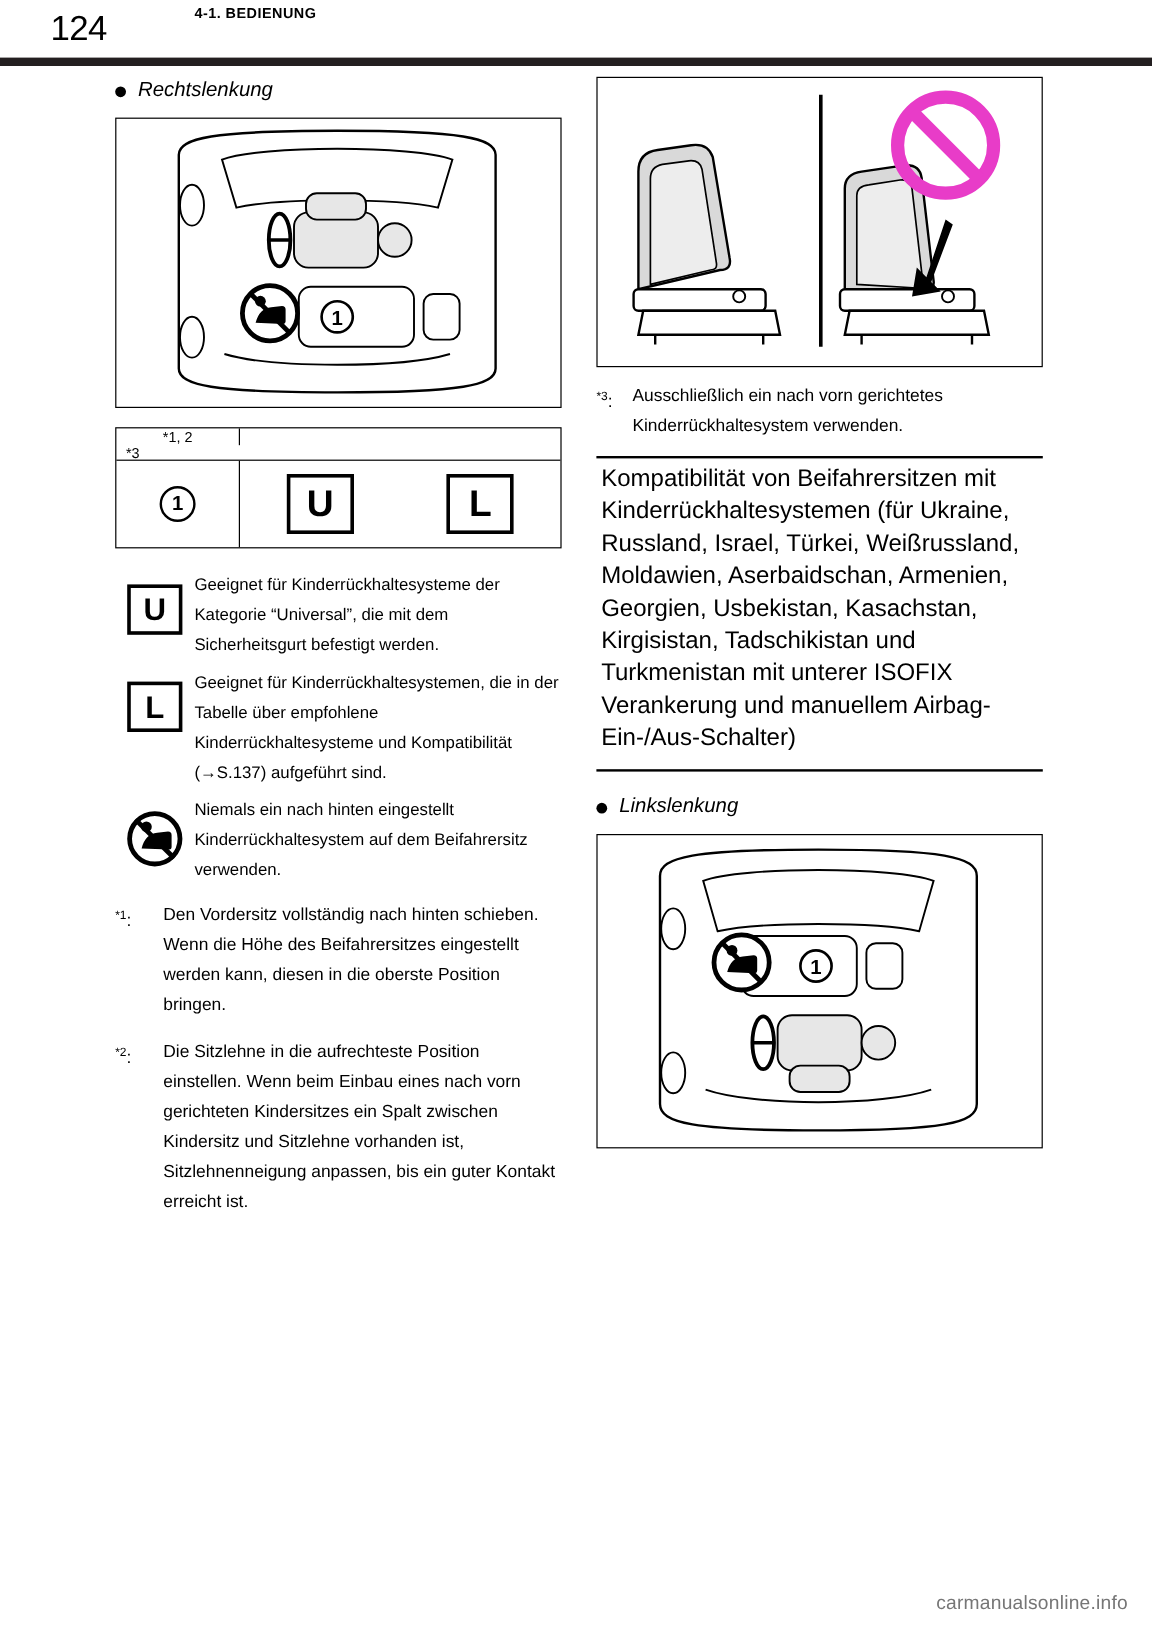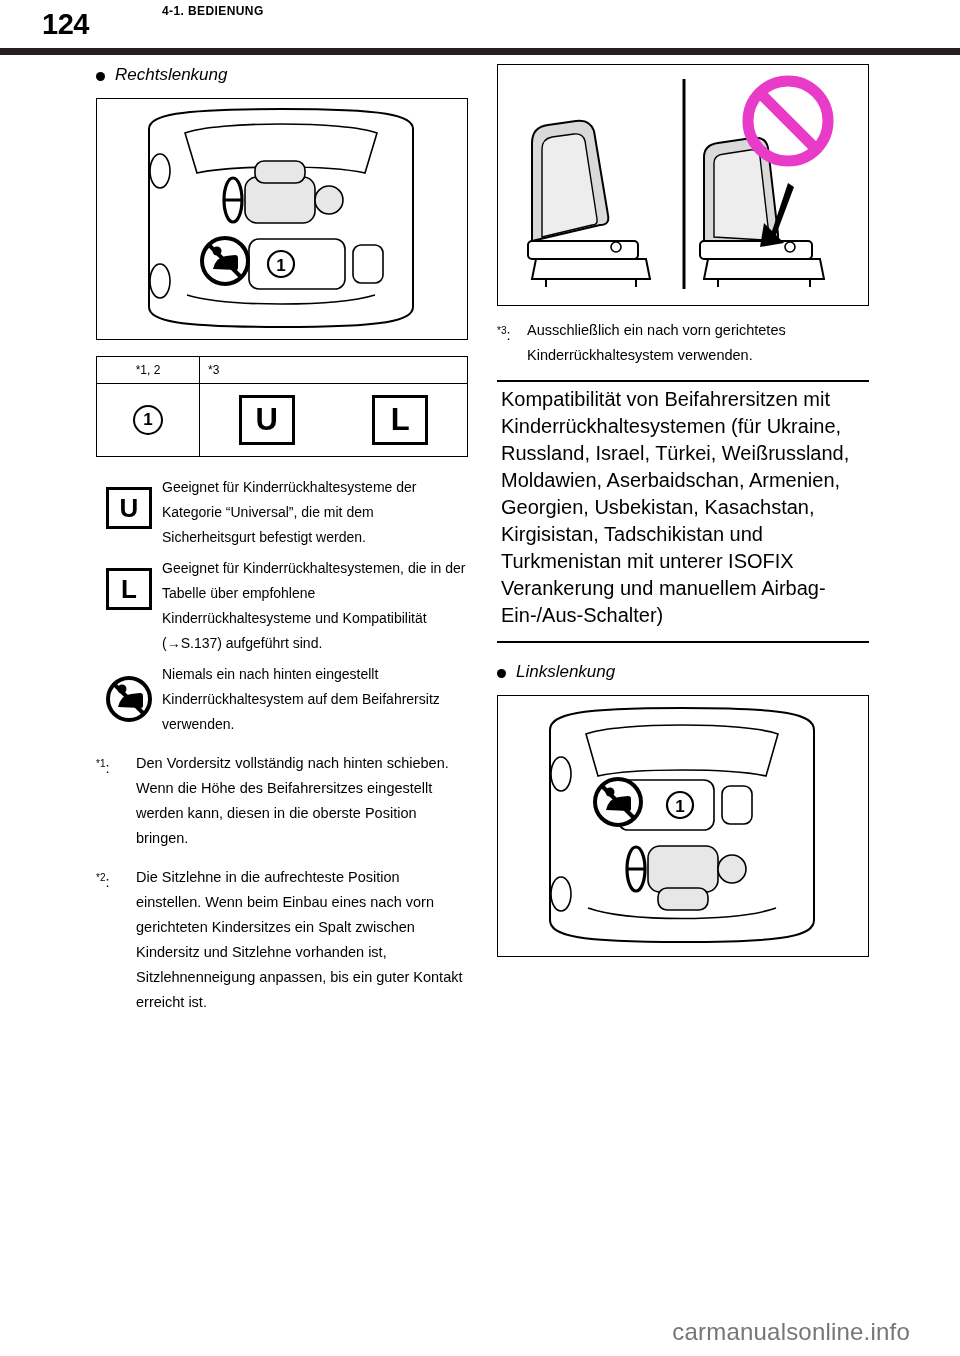--- a/index.html
+++ b/index.html
@@ -35,21 +35,21 @@
     top: 48px;
     width: 960px;
     height: 7px;
     background: #231f20;
   }
   .page-number {
     position: absolute;
     left: 42px;
     top: 8px;
     font-size: 29px;
-    font-weight: bold;
+    font-weight: normal;
     letter-spacing: -0.5px;
   }
   .chapter-title {
     position: absolute;
     left: 162px;
     top: 4px;
     font-size: 12px;
     font-weight: bold;
     letter-spacing: 0.4px;
   }
@@ -112,20 +112,21 @@
   .symtable {
     margin-top: 16px;
     width: 372px;
     border: 1.5px solid #000;
     box-sizing: border-box;
   }
   .symtable-head {
     display: flex;
     border-bottom: 1.5px solid #000;
     height: 26px;
+    flex-direction: column;
   }
   .symtable-head .c1 {
     width: 103px;
     border-right: 1.5px solid #000;
     display: flex;
     align-items: center;
     justify-content: center;
     font-size: 12px;
     box-sizing: border-box;
   }
@@ -244,23 +245,23 @@
     border-top: 2.5px solid #000;
     border-bottom: 2.5px solid #000;
     padding: 4px 4px 12px 4px;
     font-size: 20px;
     line-height: 27px;
   }
 
   
   .footer-watermark {
     position: absolute;
-    right: 50px;
+    right: 20px;
     bottom: 10px;
-    font-size: 24px;
+    font-size: 16px;
     color: #767676;
     letter-spacing: 0.2px;
   }
 
   svg { display: block; }
 </style>
 </head>
 <body>
 
 <div class="page">

